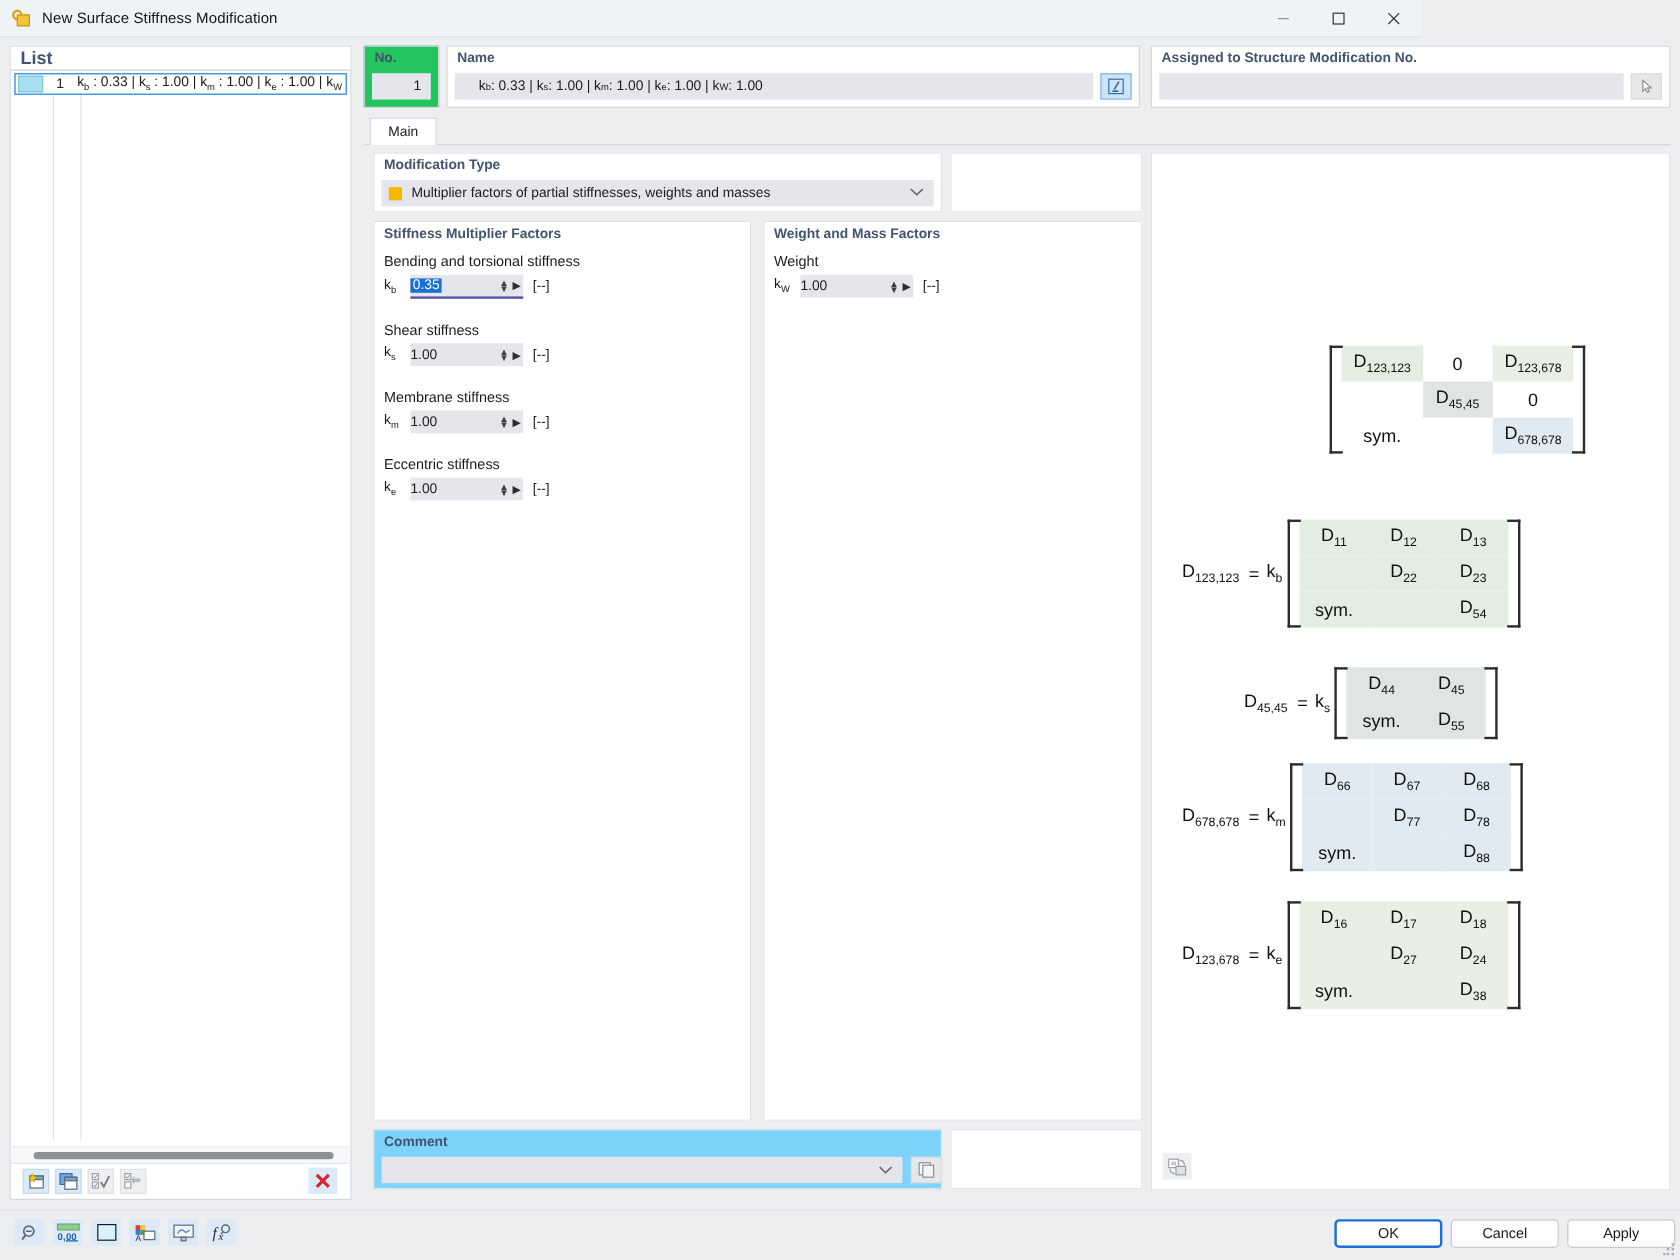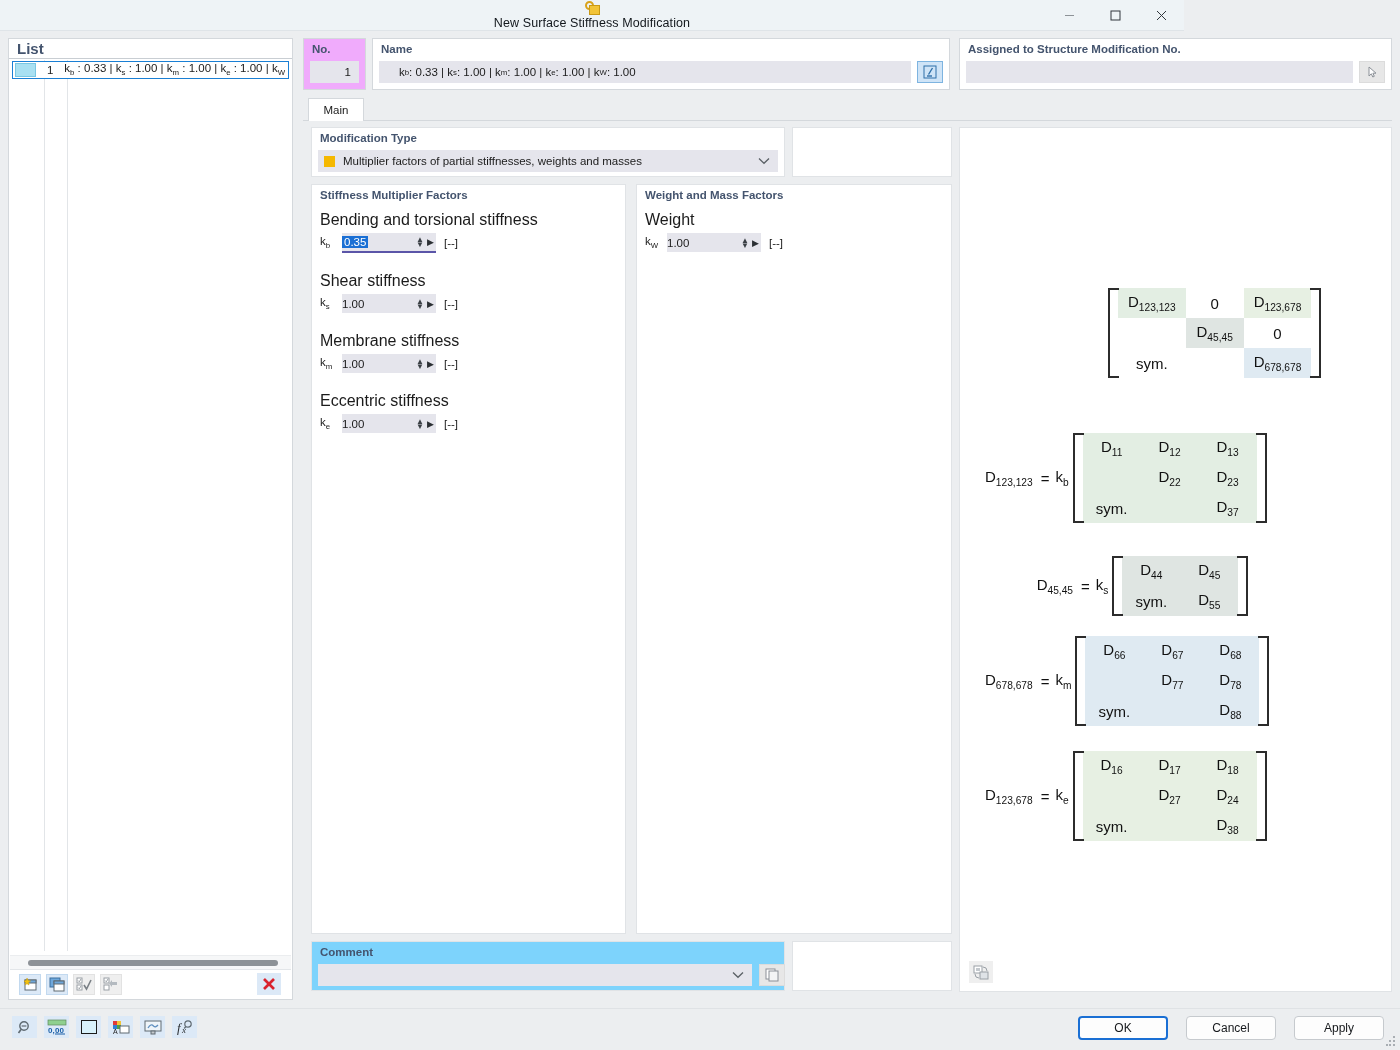--- a/index.html
+++ b/index.html
@@ -16,21 +16,21 @@
     position: relative;
     width: 1400px; height: 1050px;
     background: #eceef0;
   }
 
   
   .titlebar {
     position: absolute; left: 0; top: 0; width: 1184px; height: 31px;
     background: #eef3f6;
     border-bottom: 1px solid #dfe4e8;
-    display: flex; align-items: center; flex-direction: column;
+    display: flex; align-items: center;
   }
   .title-icon {
     width: 16px; height: 16px; margin-left: 10px; margin-right: 9px;
     position: relative;
   }
   .title-icon .ring {
     position: absolute; left: 0; top: 1px; width: 9px; height: 9px;
     border: 2px solid #d9a21b; border-radius: 50%;
   }
   .title-icon .body {
@@ -97,21 +97,21 @@
   .tb-btn.plain { background: #efefef; border-color: #e2e2e2; }
   .tb-close {
     margin-left: auto; margin-right: 10px;
     width: 24px; height: 22px; display: flex; align-items: center; justify-content: center;
     background: #dce9f7;
   }
 
   
   .no-box {
     position: absolute; left: 303px; top: 38px; width: 63px; height: 52px;
-    background: #f0abfc; border: 1px solid #d4d8dc;
+    background: #22c55e; border: 1px solid #d4d8dc;
   }
   .name-box {
     position: absolute; left: 372px; top: 38px; width: 578px; height: 52px;
     background: #fff; border: 1px solid #d4d8dc;
   }
   .assign-box {
     position: absolute; left: 959px; top: 38px; width: 433px; height: 52px;
     background: #fff; border: 1px solid #d4d8dc;
   }
   .fld-label {
@@ -176,21 +176,21 @@
   }
   .mid-form {
     position: absolute; left: 636px; top: 184px; width: 316px; height: 750px;
     background: #fff; border: 1px solid #e0e3e6;
   }
   .group-title {
     font-weight: bold; font-size: 11.5px; color: #44546e;
     padding: 4px 0 0 8px;
   }
   .sub-label {
-    font-size: 16px; color: #1b1b1b; padding-left: 8px;
+    font-size: 12px; color: #1b1b1b; padding-left: 8px;
   }
   .spin-row { display: flex; align-items: center; padding-left: 8px; margin-top: 4px; }
   .spin-key {
     width: 22px; font-size: 11.5px;
   }
   .spin {
     position: relative; width: 94px; height: 19px;
     background: #e5e5ec;
     display: flex; align-items: center;
   }
@@ -286,21 +286,21 @@
   }
   .bottom-tools {
     position: absolute; left: 12px; top: 7px; display: flex; gap: 7px; align-items: center;
   }
   .bt {
     width: 25px; height: 22px; background: #dce9f7;
     display: flex; align-items: center; justify-content: center;
   }
   .bt.white { background: #dce9f7; }
   .dlg-buttons {
-    position: absolute; right: 16px; top: 7px; display: flex; gap: 18px;
+    position: absolute; right: 4px; top: 7px; display: flex; gap: 7px;
   }
   .dlgbtn {
     width: 90px; height: 24px; border-radius: 4px;
     background: #fdfdfd; border: 1px solid #c6cace;
     display: flex; align-items: center; justify-content: center;
     font-size: 12px; color: #16191c;
   }
   .dlgbtn.primary { border: 2px solid #1a6fd4; }
   .grip {
     position: absolute; right: 4px; bottom: 4px; width: 10px; height: 10px;
@@ -570,21 +570,21 @@
             <td class="cell-green">D<sub>13</sub></td>
           </tr>
           <tr>
             <td class="cell-green"></td>
             <td class="cell-green">D<sub>22</sub></td>
             <td class="cell-green">D<sub>23</sub></td>
           </tr>
           <tr>
             <td class="cell-green sym">sym.</td>
             <td class="cell-green"></td>
-            <td class="cell-green">D<sub>37</sub></td>
+            <td class="cell-green">D<sub>54</sub></td>
           </tr>
         </tbody>
           </table>
       </div>
     </div>
 
     <div class="matrix-wrap" style="left:25px; top:428px;">
       <div class="lhs" style="width:88px;">D<sub>45,45</sub></div>
       <div class="eq">=</div>
       <div class="coef">k<sub>s</sub></div>

